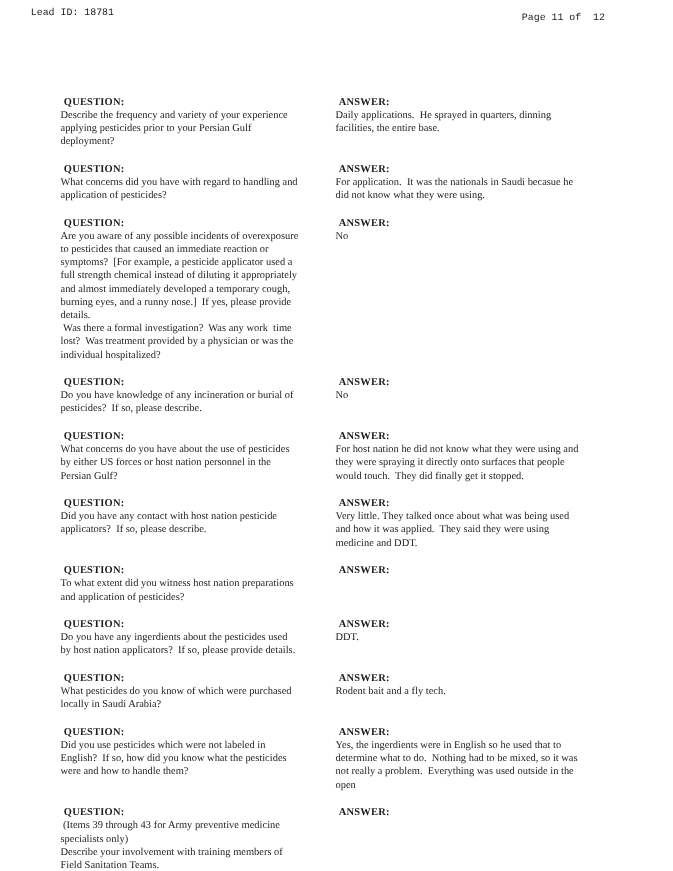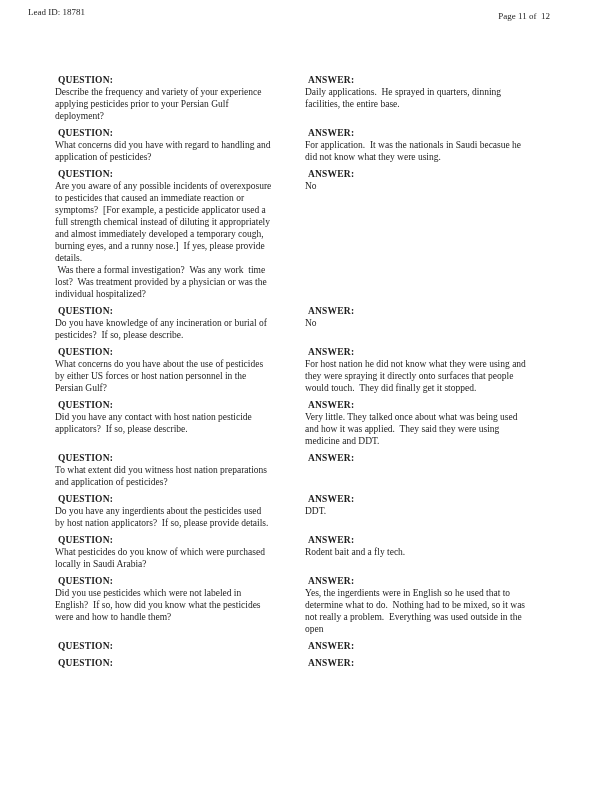--- a/index.html
+++ b/index.html
@@ -17,30 +17,31 @@
     overflow: hidden;
   }
   .page-header {
     position: absolute;
     top: 7px; left: 28px; right: 62px;
     display: flex;
     justify-content: space-between;
     font-size: 9px;
   }
   .page-header .right { margin-top: 4px; margin-left: 31px; }
-  .page-header span { white-space: pre; }
+  .page-header span { white-space: pre; font-family: Liberation Mono, monospace; }
   .qa-grid {
     position: absolute;
     top: 74px; left: 55px;
     width: 532px;
   }
   .qa-row {
     display: grid;
     grid-template-columns: 250px 1fr;
     margin-bottom: 5px;
+    margin-top: 13px;
   }
   .qcell { padding-right: 8px; }
   .heading {
     font-weight: bold;
     font-size: 9.5px;
     line-height: 12px;
     padding-left: 3px;
     letter-spacing: 0.2px;
   }
   .text {
@@ -196,20 +197,24 @@
         <div class="text">Yes, the ingerdients were in English so he used that to
 determine what to do.  Nothing had to be mixed, so it was
 not really a problem.  Everything was used outside in the
 open</div>
       </div>
     </div>
 
     <div class="qa-row">
       <div class="qcell">
         <div class="heading">QUESTION:</div>
+        <div class="text"> (Items 39 through 43 for Army preventive medicine
+specialists only)
+Describe your involvement with training members of
+Field Sanitation Teams.</div>
       </div>
       <div class="acell">
         <div class="heading">ANSWER:</div>
         <div class="text"></div>
       </div>
     </div>
 
     <div class="qa-row">
       <div class="qcell">
         <div class="heading">QUESTION:</div>

